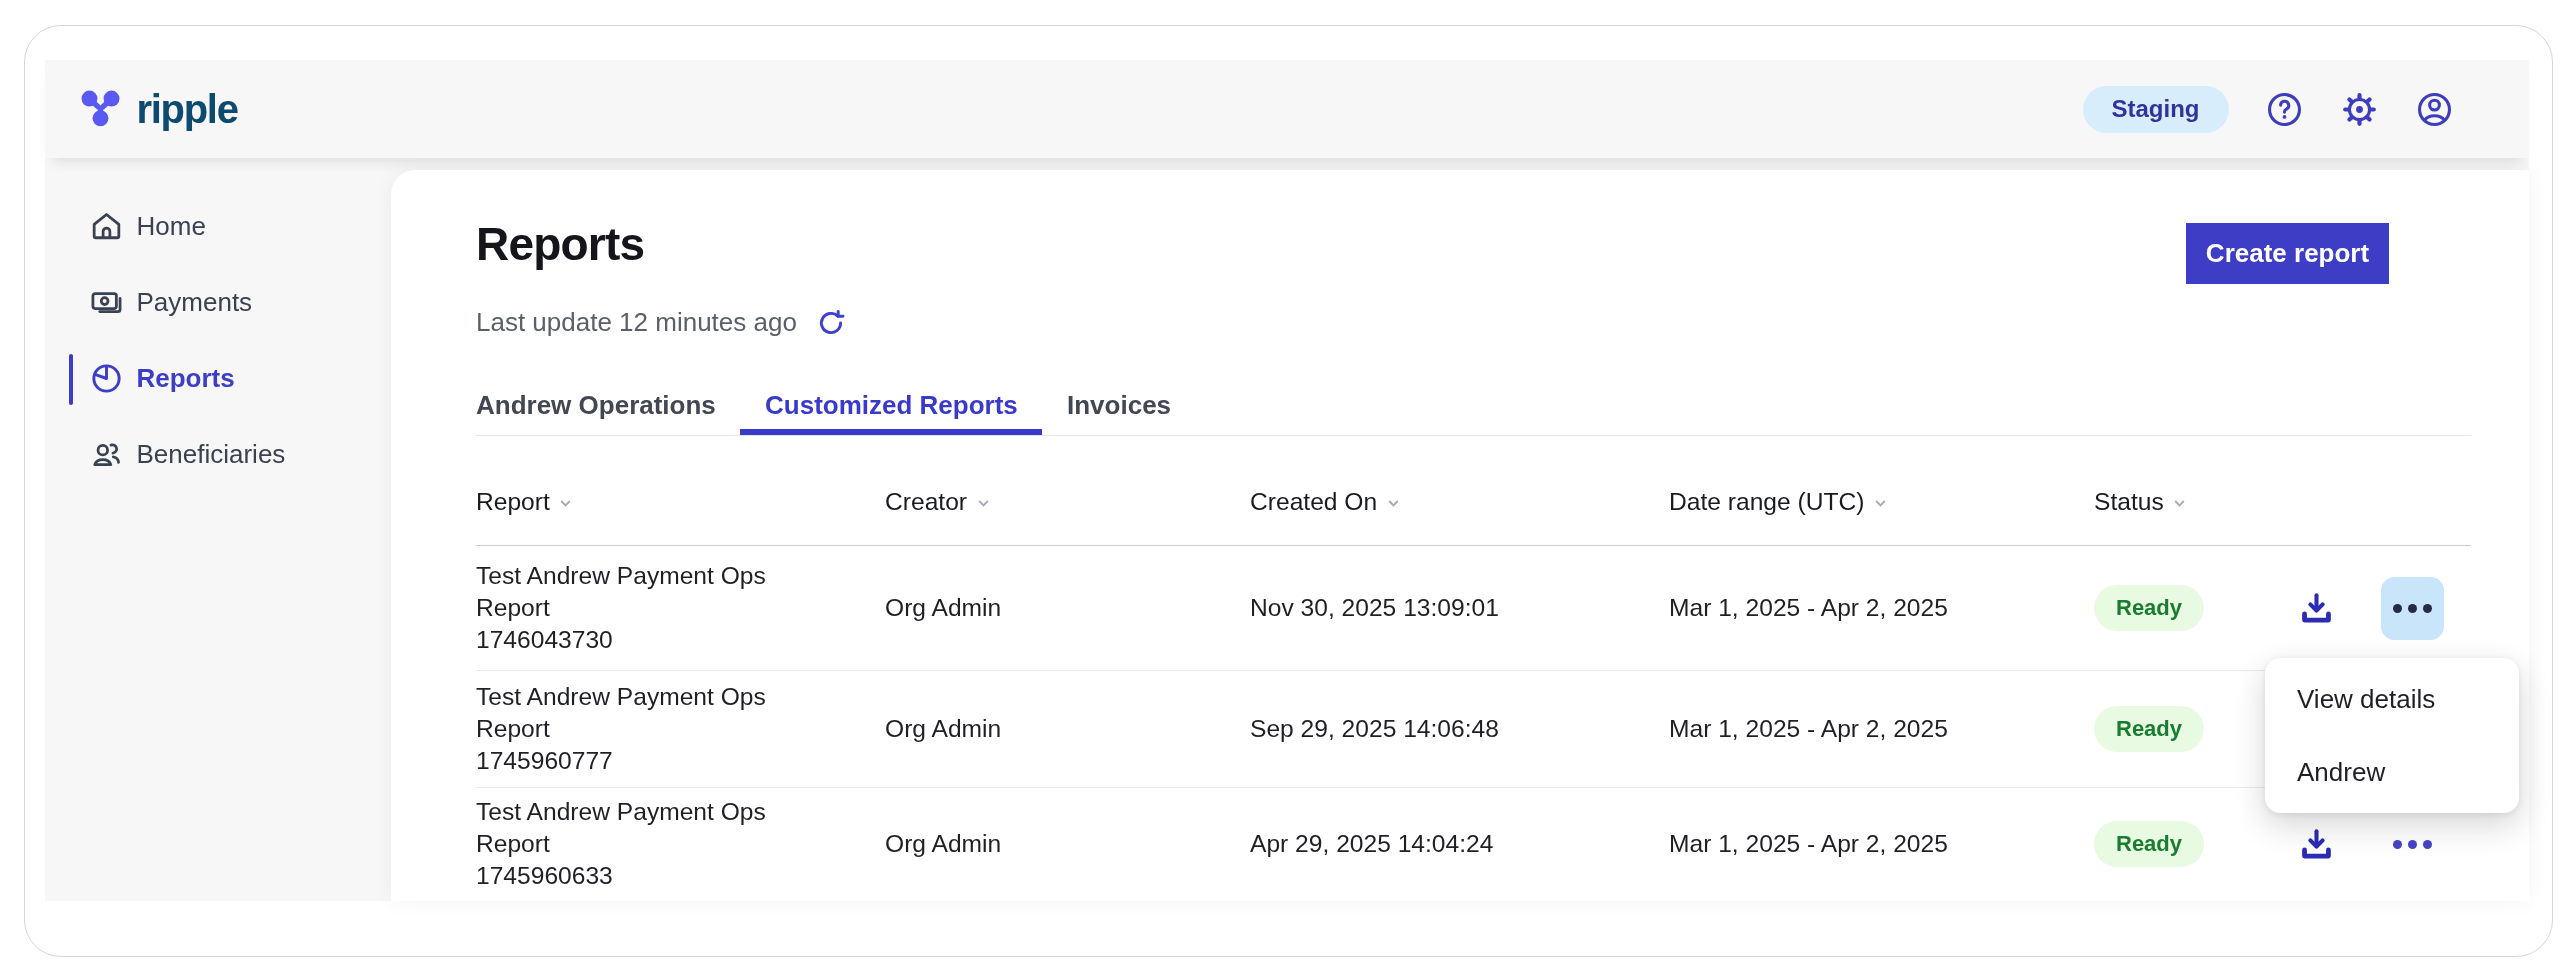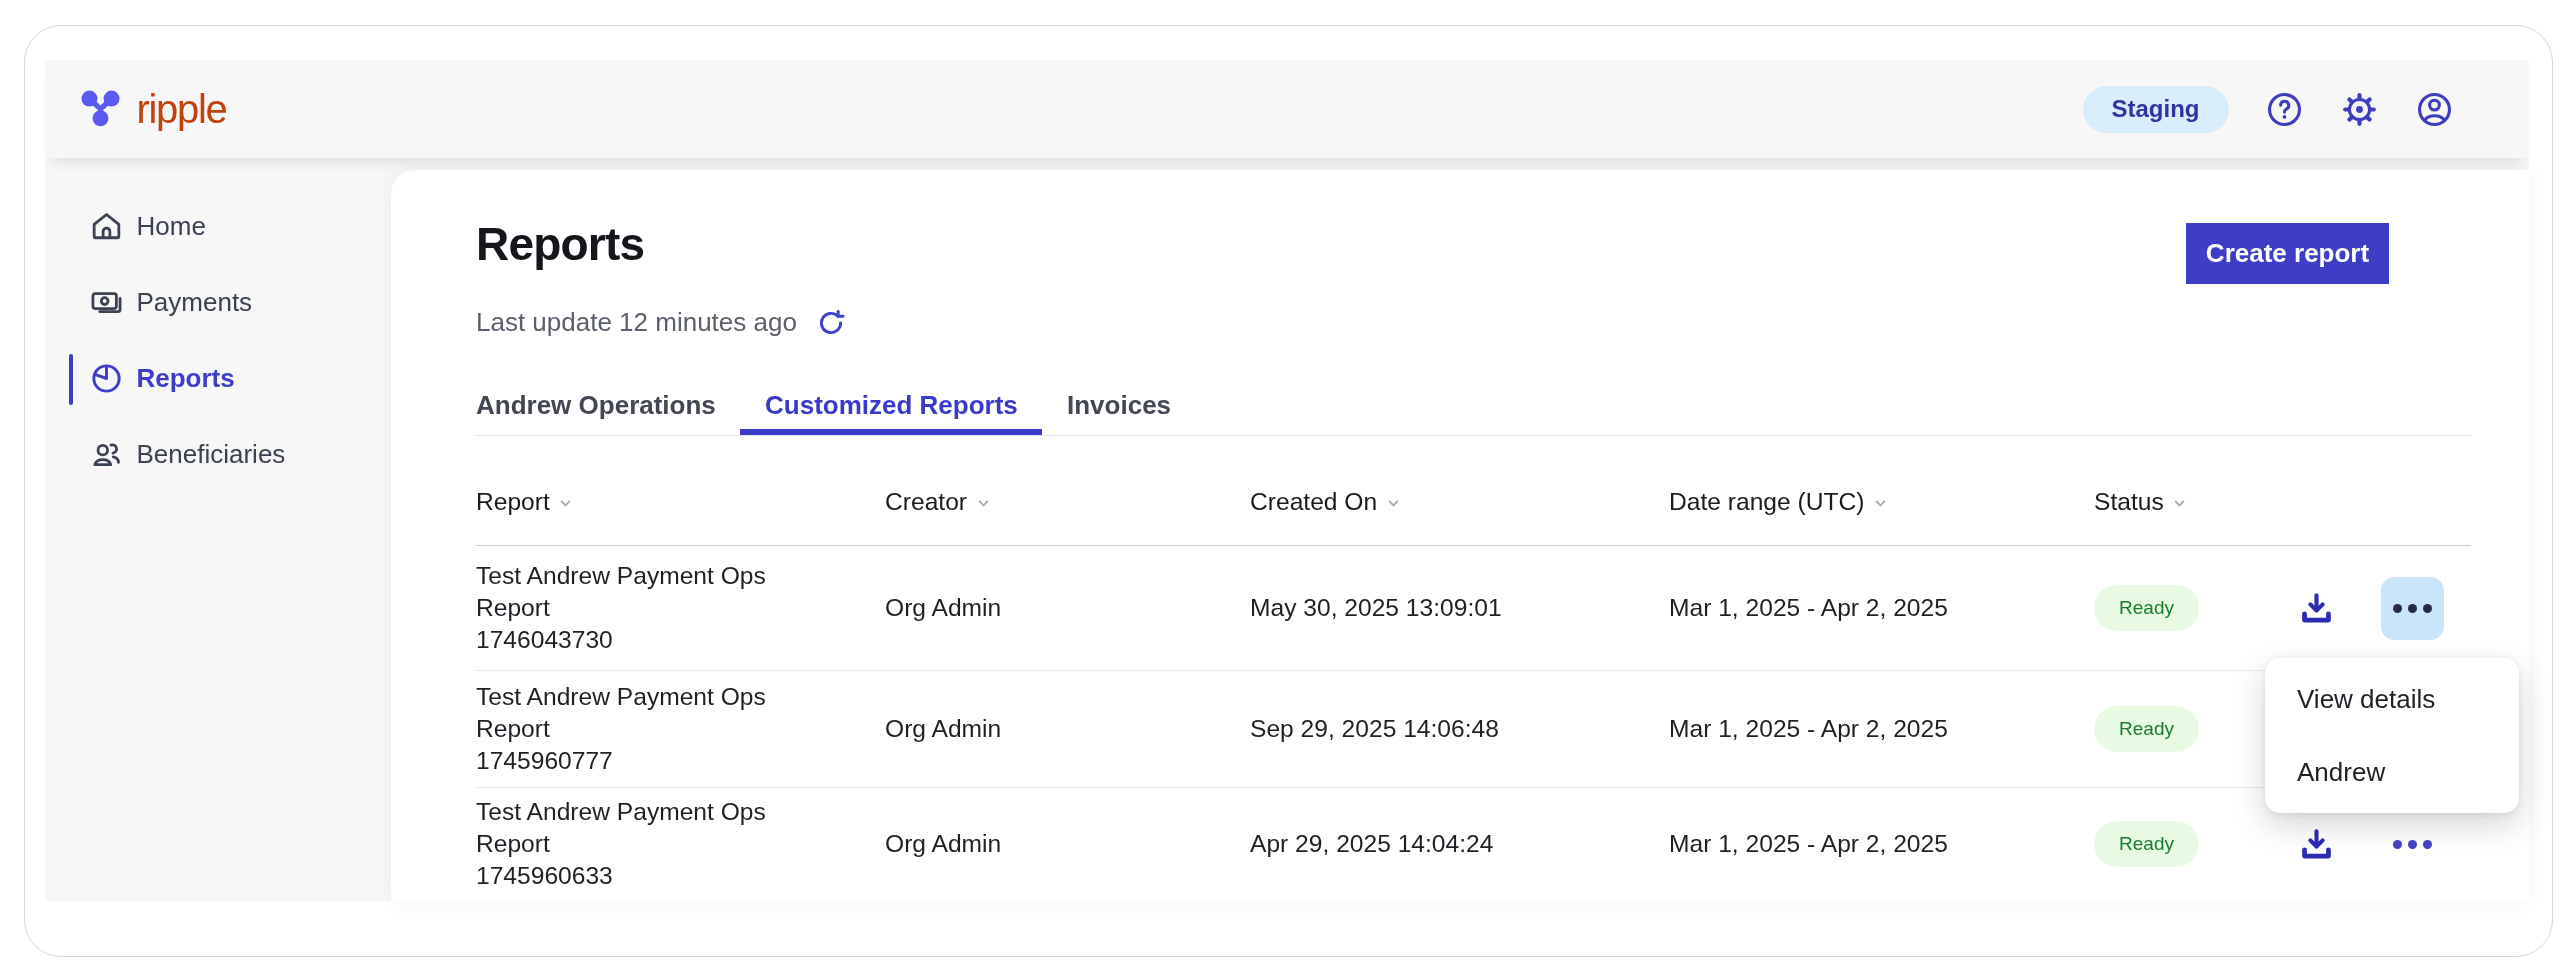--- a/index.html
+++ b/index.html
@@ -12,21 +12,21 @@
   html,body{width:2576px;height:963px;overflow:hidden;background:#fff;
     font-family:"Liberation Sans","DejaVu Sans",sans-serif;color:var(--ink);}
   .frame{position:absolute;left:24px;top:25.4px;width:2529px;height:932px;background:#fff;
     border:1.7px solid var(--frame-border);border-radius:37px;overflow:hidden;}
 
   
   .topbar{position:absolute;left:19.5px;top:34px;width:2484px;height:98px;background:var(--panel);
     display:flex;align-items:center;padding:0 75px 0 31px;
     box-shadow:0 8.5px 13.6px -6.8px rgba(30,30,45,.14);z-index:5;}
   .brand{display:flex;align-items:center;gap:12px;cursor:pointer;}
-  .brand-word{font-size:40px;font-weight:400;letter-spacing:-1.3px;color:#c2410c;}
+  .brand-word{font-size:40px;font-weight:700;letter-spacing:-1.3px;color:#0c4a6e;}
   .topbar-right{margin-left:auto;display:flex;align-items:center;gap:36px;}
   .env-pill{height:47px;min-width:125px;padding:0 29px;border-radius:24px;background:var(--staging_bg);
     color:var(--staging_text);font-size:24px;font-weight:700;display:flex;align-items:center;justify-content:center;}
   .tb-icon{width:39px;height:39px;display:flex;align-items:center;justify-content:center;cursor:pointer;}
 
   
   .content-bg{position:absolute;left:19.5px;top:132px;width:2484px;height:743px;background:var(--panel);}
   .sidebar{position:absolute;left:19.5px;top:132px;width:347px;padding-top:30.5px;z-index:2;}
   .side-item{position:relative;height:76px;display:flex;align-items:center;padding-left:42px;cursor:pointer;}
   .side-item .s-icon{width:39px;height:39px;display:flex;align-items:center;justify-content:center;}
@@ -61,21 +61,21 @@
   .th{display:flex;align-items:center;font-size:24.6px;font-weight:400;color:#191b20;cursor:pointer;}
   .th svg{margin-left:7.6px;transform:translateY(1.7px);}
   .trow{display:grid;grid-template-columns:409px 365px 419px 425px 195px 181px;min-height:125px;
     align-items:center;border-bottom:1.7px solid var(--row-border);}
   .trow:nth-child(2){min-height:117px;}
   .trow:last-child{border-bottom:none;min-height:112px;}
   .cell{font-size:24.6px;color:var(--ink);line-height:32px;}
   .report-cell{padding-right:51px;}
   .badge-ready{display:inline-flex;align-items:center;justify-content:center;height:46px;min-width:105px;
     padding:0 22px;border-radius:23px;background:var(--ready_bg);color:var(--ready_text);
-    font-size:19px;font-weight:400;}
+    font-size:22px;font-weight:700;}
   .actions-cell{display:flex;align-items:center;justify-content:space-between;padding-left:6.8px;padding-right:26px;}
   .dl{width:42px;height:42px;display:flex;align-items:center;justify-content:center;cursor:pointer;}
   .more{width:63px;height:63px;border:none;background:transparent;border-radius:13.6px;display:flex;
     align-items:center;justify-content:center;cursor:pointer;}
   .more .dot{width:9.3px;height:9.3px;border-radius:50%;background:#4545c6;display:inline-block;margin:0 3px;}
   .more.open{background:var(--more_active);}
   .more.open .dot{background:#252a47;}
 
   
   .context-menu{position:absolute;left:2240px;top:632px;width:254px;height:155px;background:#fff;
@@ -231,21 +231,21 @@
         </div>
         <div class="th"></div>
       </div>
       <div id="tbody">
   <div class="trow">
     <div class="cell report-cell">
       <div class="rname">Test Andrew Payment Ops Report</div>
       <div class="rid">1746043730</div>
     </div>
     <div class="cell rcreator">Org Admin</div>
-    <div class="cell rcreated">May 30, 2025 13:09:01</div>
+    <div class="cell rcreated">Nov 30, 2025 13:09:01</div>
     <div class="cell rrange">Mar 1, 2025 - Apr 2, 2025</div>
     <div class="cell status-cell">
       <span class="badge-ready rstatus">Ready</span>
     </div>
     <div class="cell actions-cell">
       <span class="dl">
         <svg width="41" height="41" viewBox="0 0 24 24" fill="none" stroke="#2b2bb4" stroke-width="2.4" stroke-linecap="round" stroke-linejoin="round">
           <path d="M12,4.2 V13"></path>
           <polyline points="8.4,9.6 12,13.2 15.6,9.6"></polyline>
           <path d="M5,15.2 v3.6 h14 v-3.6" stroke-width="2.8"></path>

